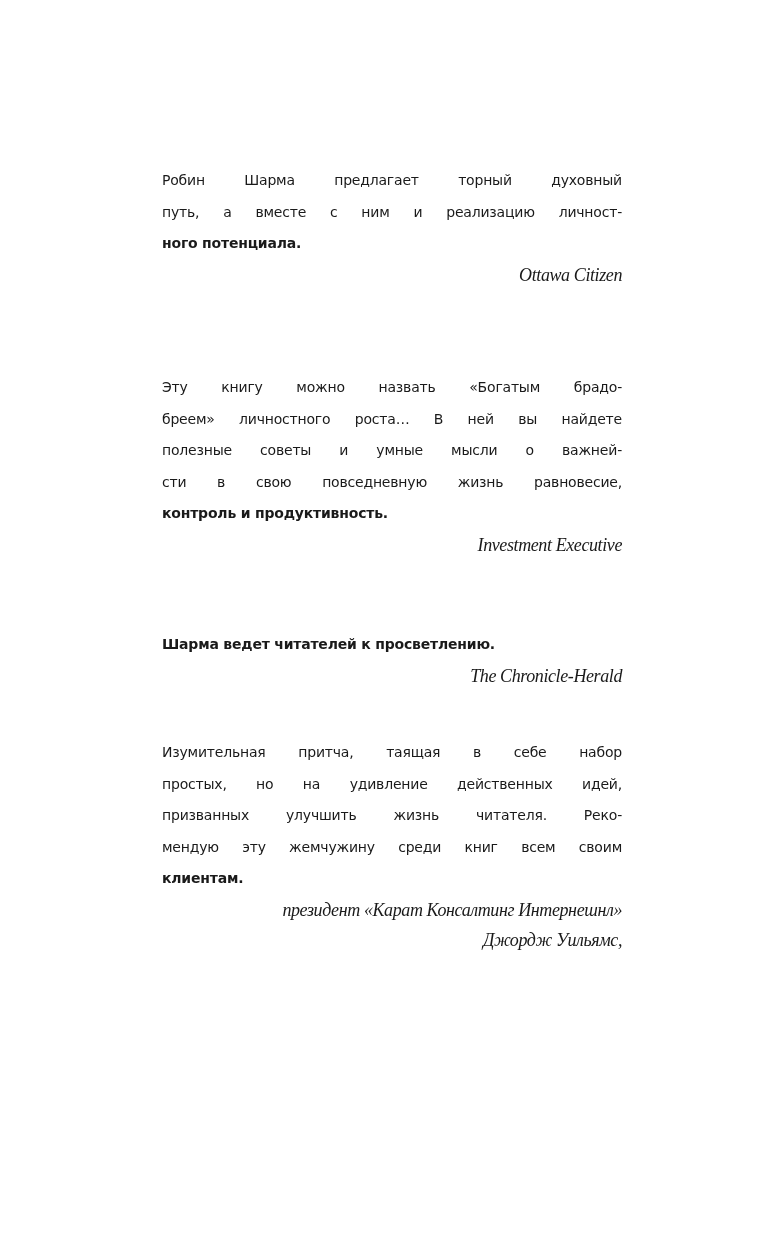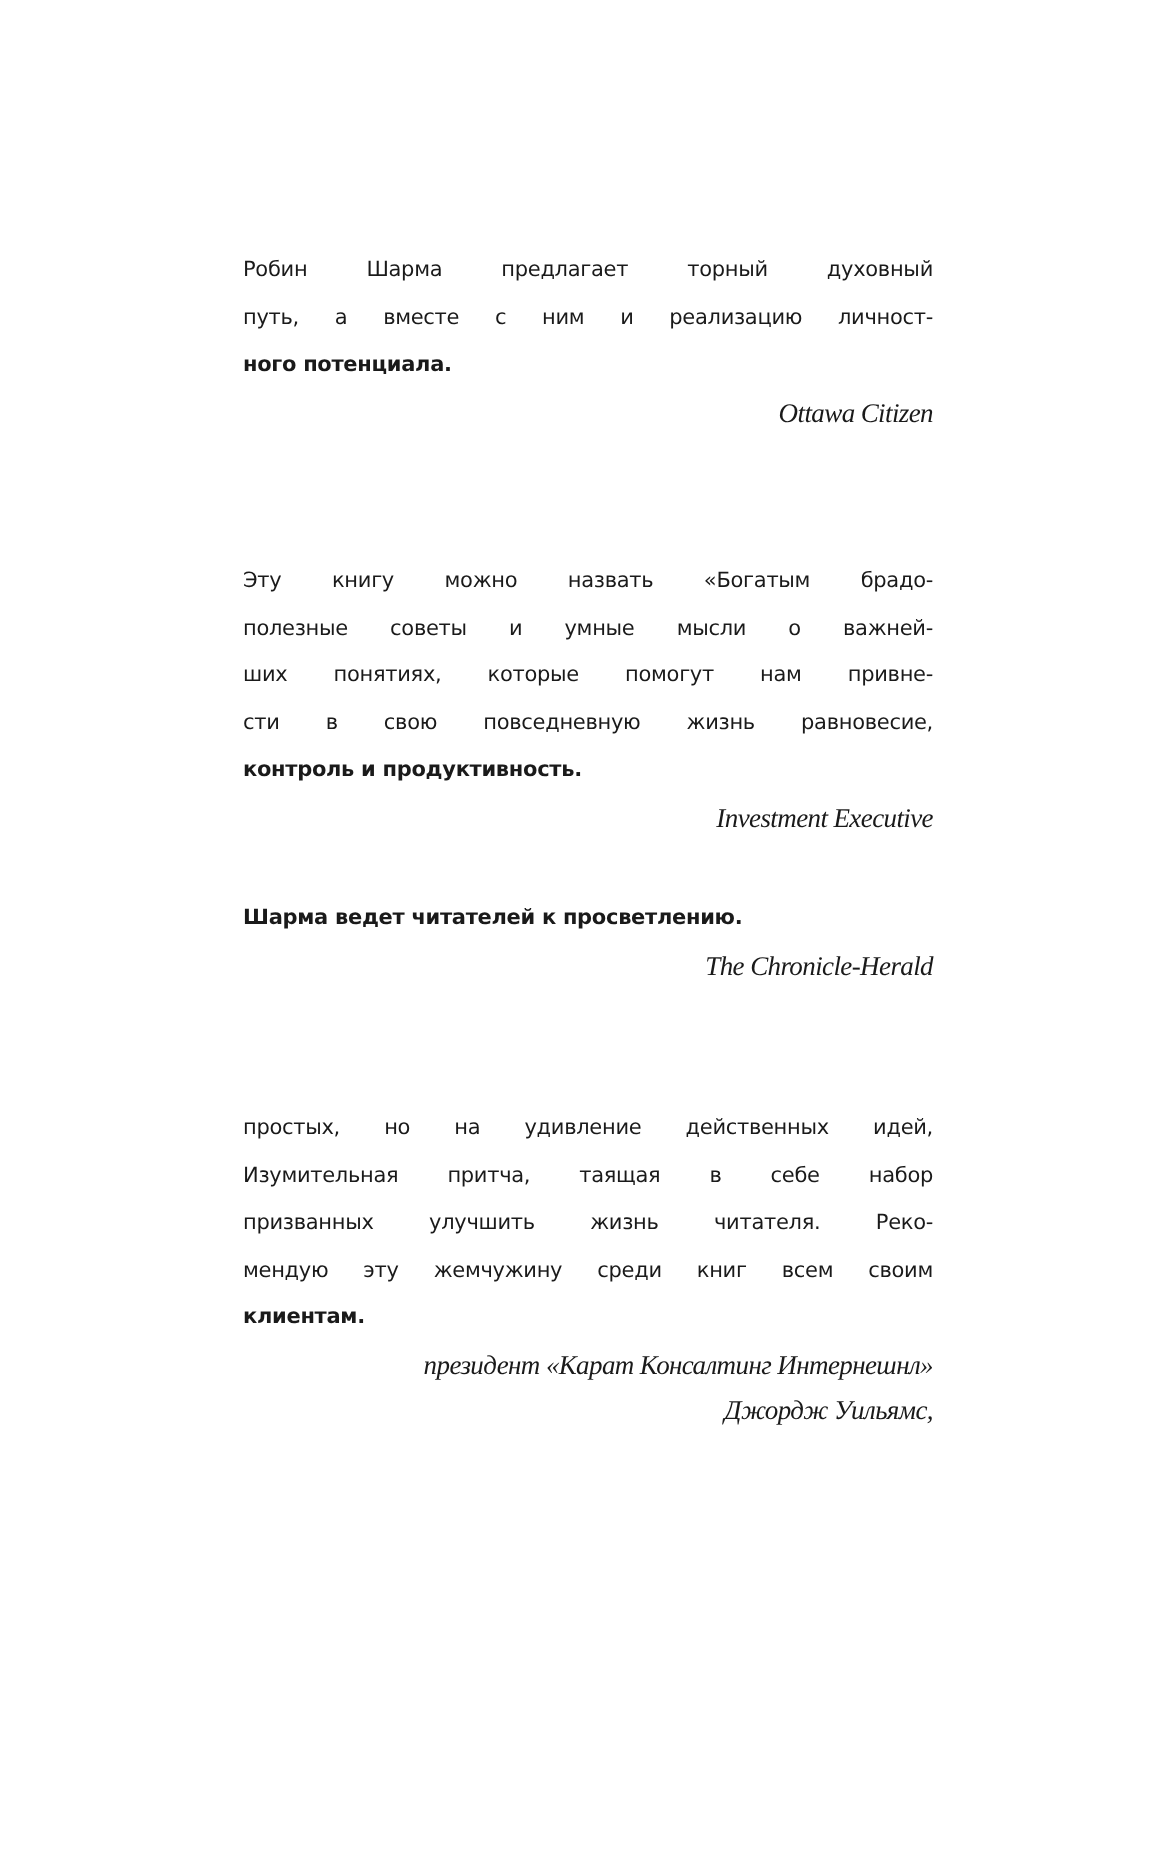--- a/index.html
+++ b/index.html
@@ -46,59 +46,59 @@
       font-family: Liberation Serif, serif;
       font-style: italic;
       font-size: 18px;
       line-height: 30px;
       text-align: right;
       margin: 0;
       letter-spacing: -0.4px;
     }
     #review-1 { position: absolute; top: 0; left: 0; width: 460px; }
     #review-2 { position: absolute; top: 183px; left: 0; width: 460px; margin-top: 24px; }
-    #review-3 { position: absolute; top: 432px; left: 0; width: 460px; }
+    #review-3 { position: absolute; top: 464px; left: 0; width: 460px; }
     #review-4 { position: absolute; top: 572px; left: 0; width: 460px; }
   </style>
 </head>
 <body>
 
 <div class="page">
 
   <div class="review" id="review-1">
     <p class="quote">
       <span class="ln">Робин Шарма предлагает торный духовный</span>
       <span class="ln">путь, а вместе с ним и реализацию личност-</span>
       <span class="ln last">ного потенциала.</span>
     </p>
     <p class="source">Ottawa Citizen</p>
   </div>
 
   <div class="review" id="review-2">
     <p class="quote">
       <span class="ln">Эту книгу можно назвать «Богатым брадо-</span>
+      <span class="ln">бреем» личностного роста… В ней вы найдете</span>
       <span class="ln">полезные советы и умные мысли о важней-</span>
-      <span class="ln">ших понятиях, которые помогут нам привне-</span>
       <span class="ln">сти в свою повседневную жизнь равновесие,</span>
       <span class="ln last">контроль и продуктивность.</span>
     </p>
     <p class="source">Investment Executive</p>
   </div>
 
   <div class="review" id="review-3">
     <p class="quote">
       <span class="ln last">Шарма ведет читателей к просветлению.</span>
     </p>
     <p class="source">The Chronicle-Herald</p>
   </div>
 
   <div class="review" id="review-4">
     <p class="quote">
+      <span class="ln">Изумительная притча, таящая в себе набор</span>
       <span class="ln">простых, но на удивление действенных идей,</span>
-      <span class="ln">Изумительная притча, таящая в себе набор</span>
       <span class="ln">призванных улучшить жизнь читателя. Реко-</span>
       <span class="ln">мендую эту жемчужину среди книг всем своим</span>
       <span class="ln last">клиентам.</span>
     </p>
     <p class="source">президент «Карат Консалтинг Интернешнл»</p>
     <p class="source">Джордж Уильямс,</p>
   </div>
 
 </div>
 

